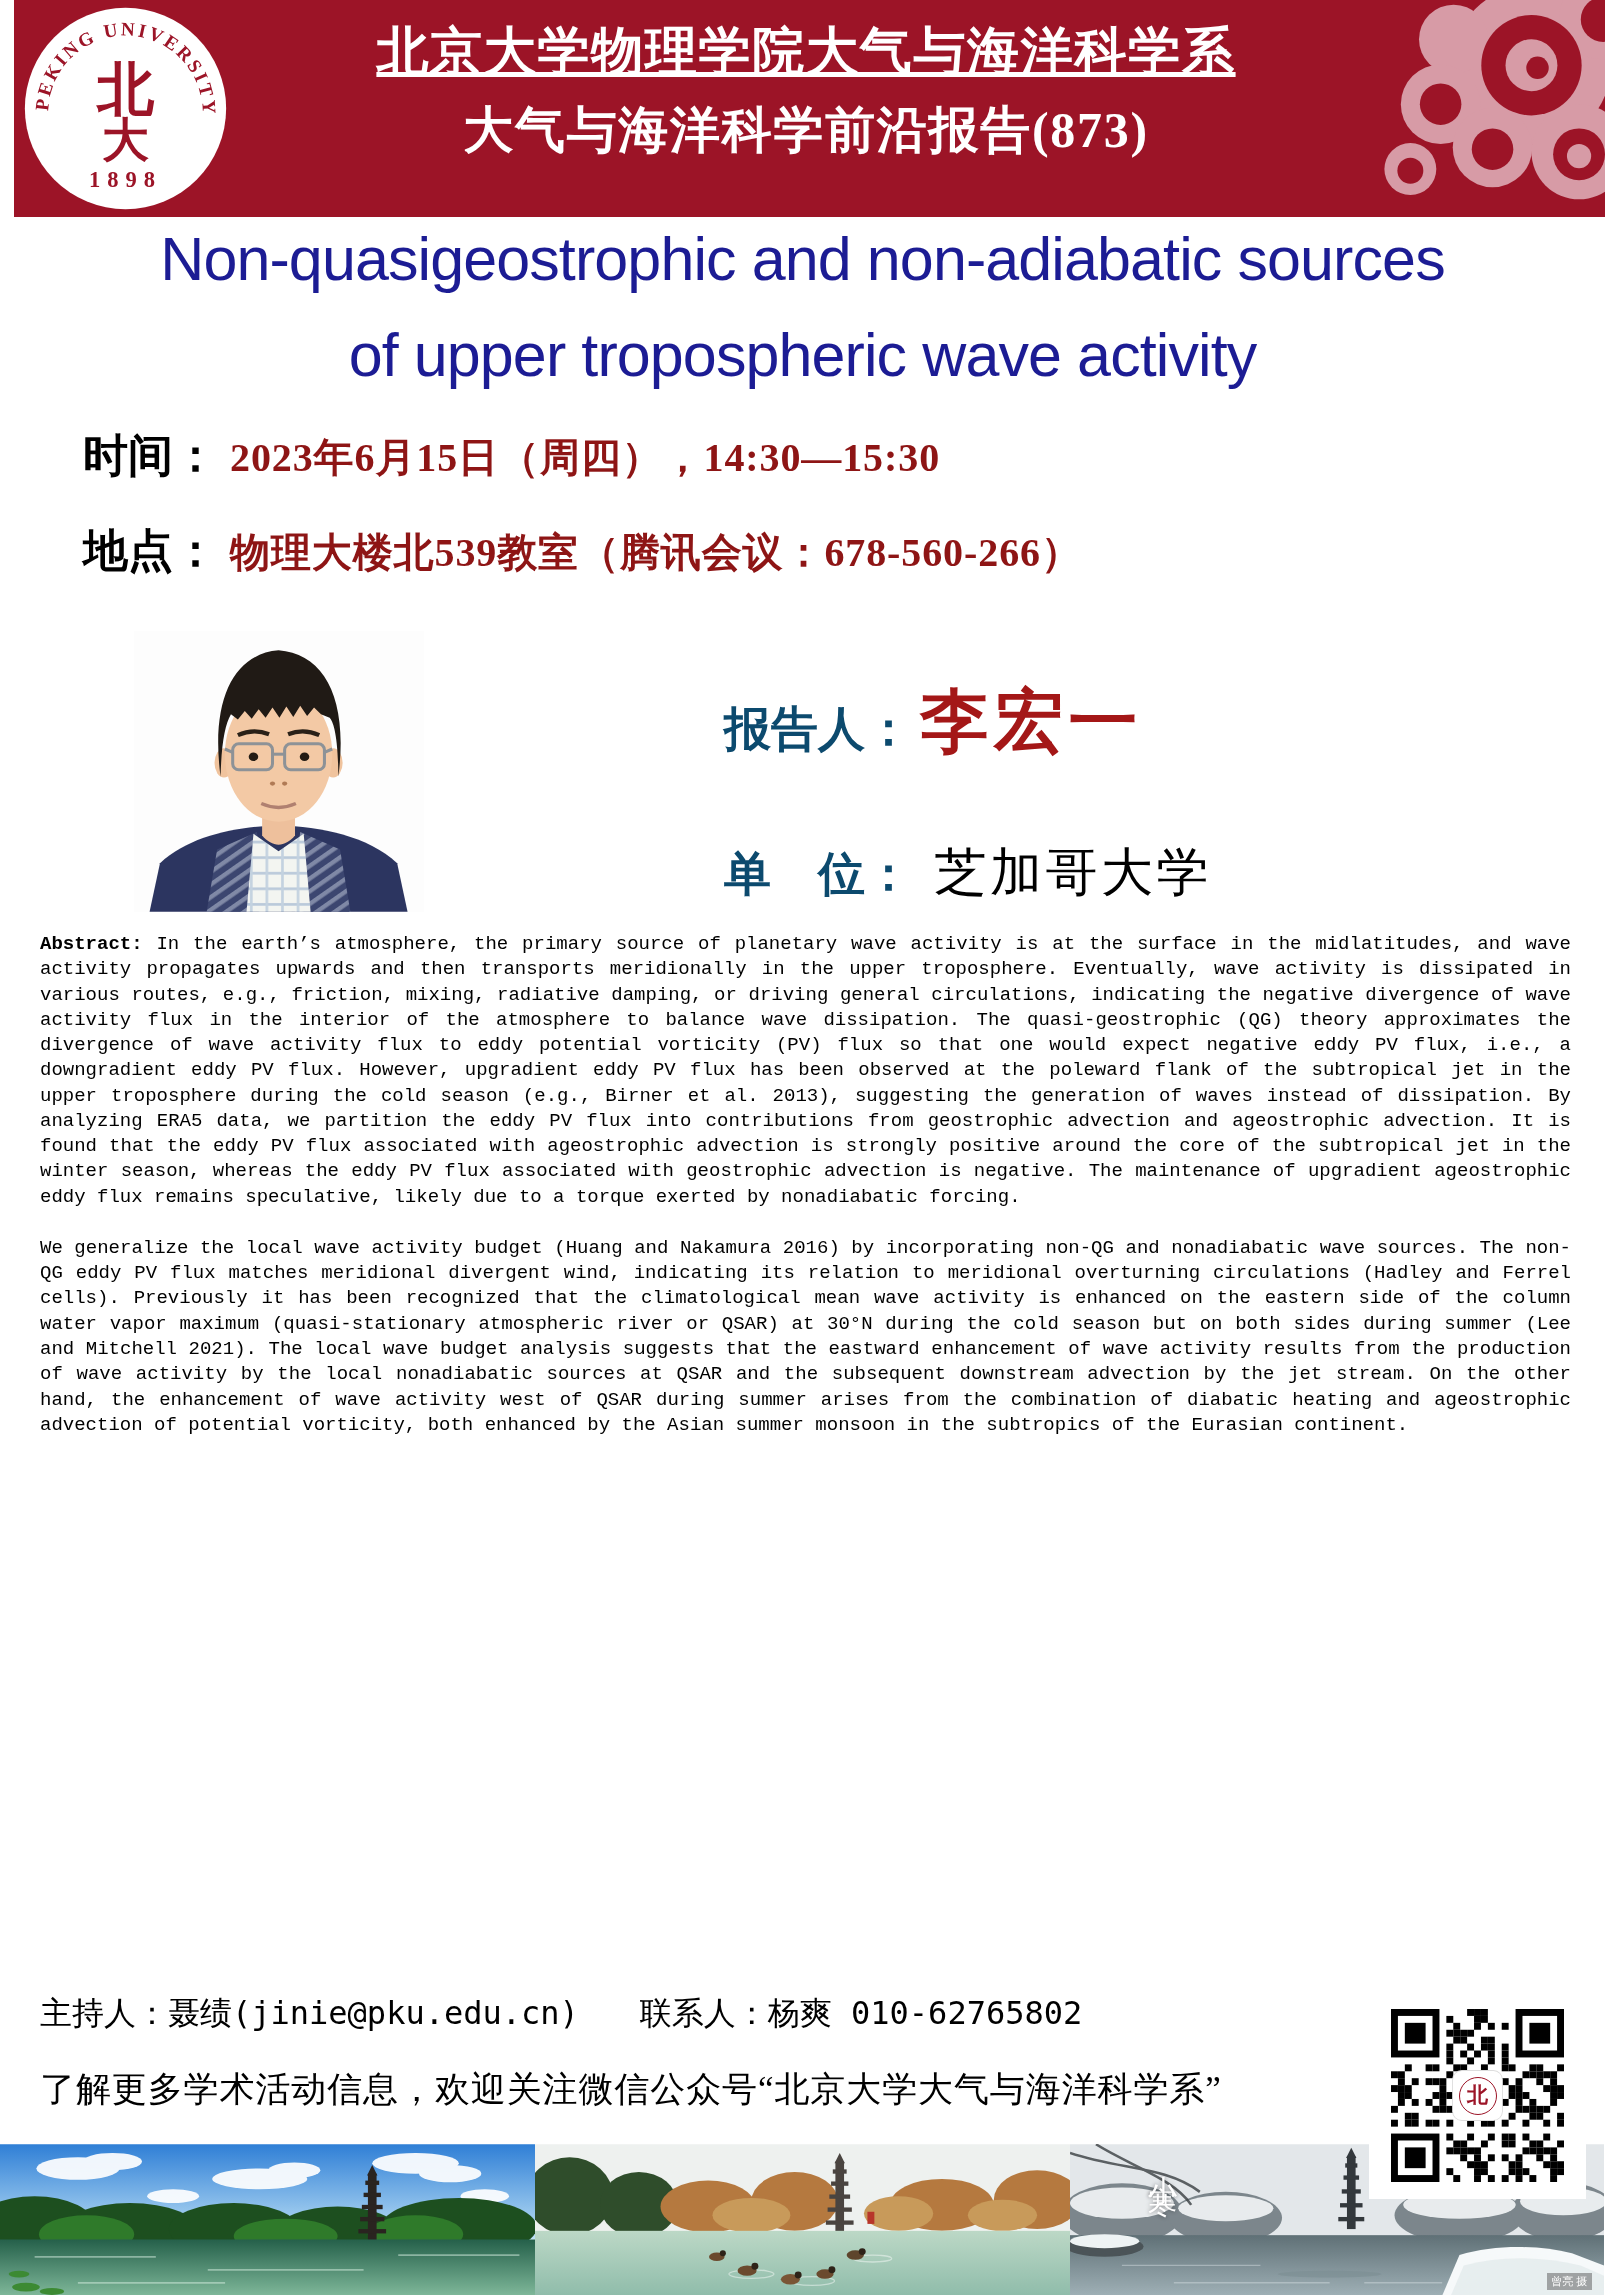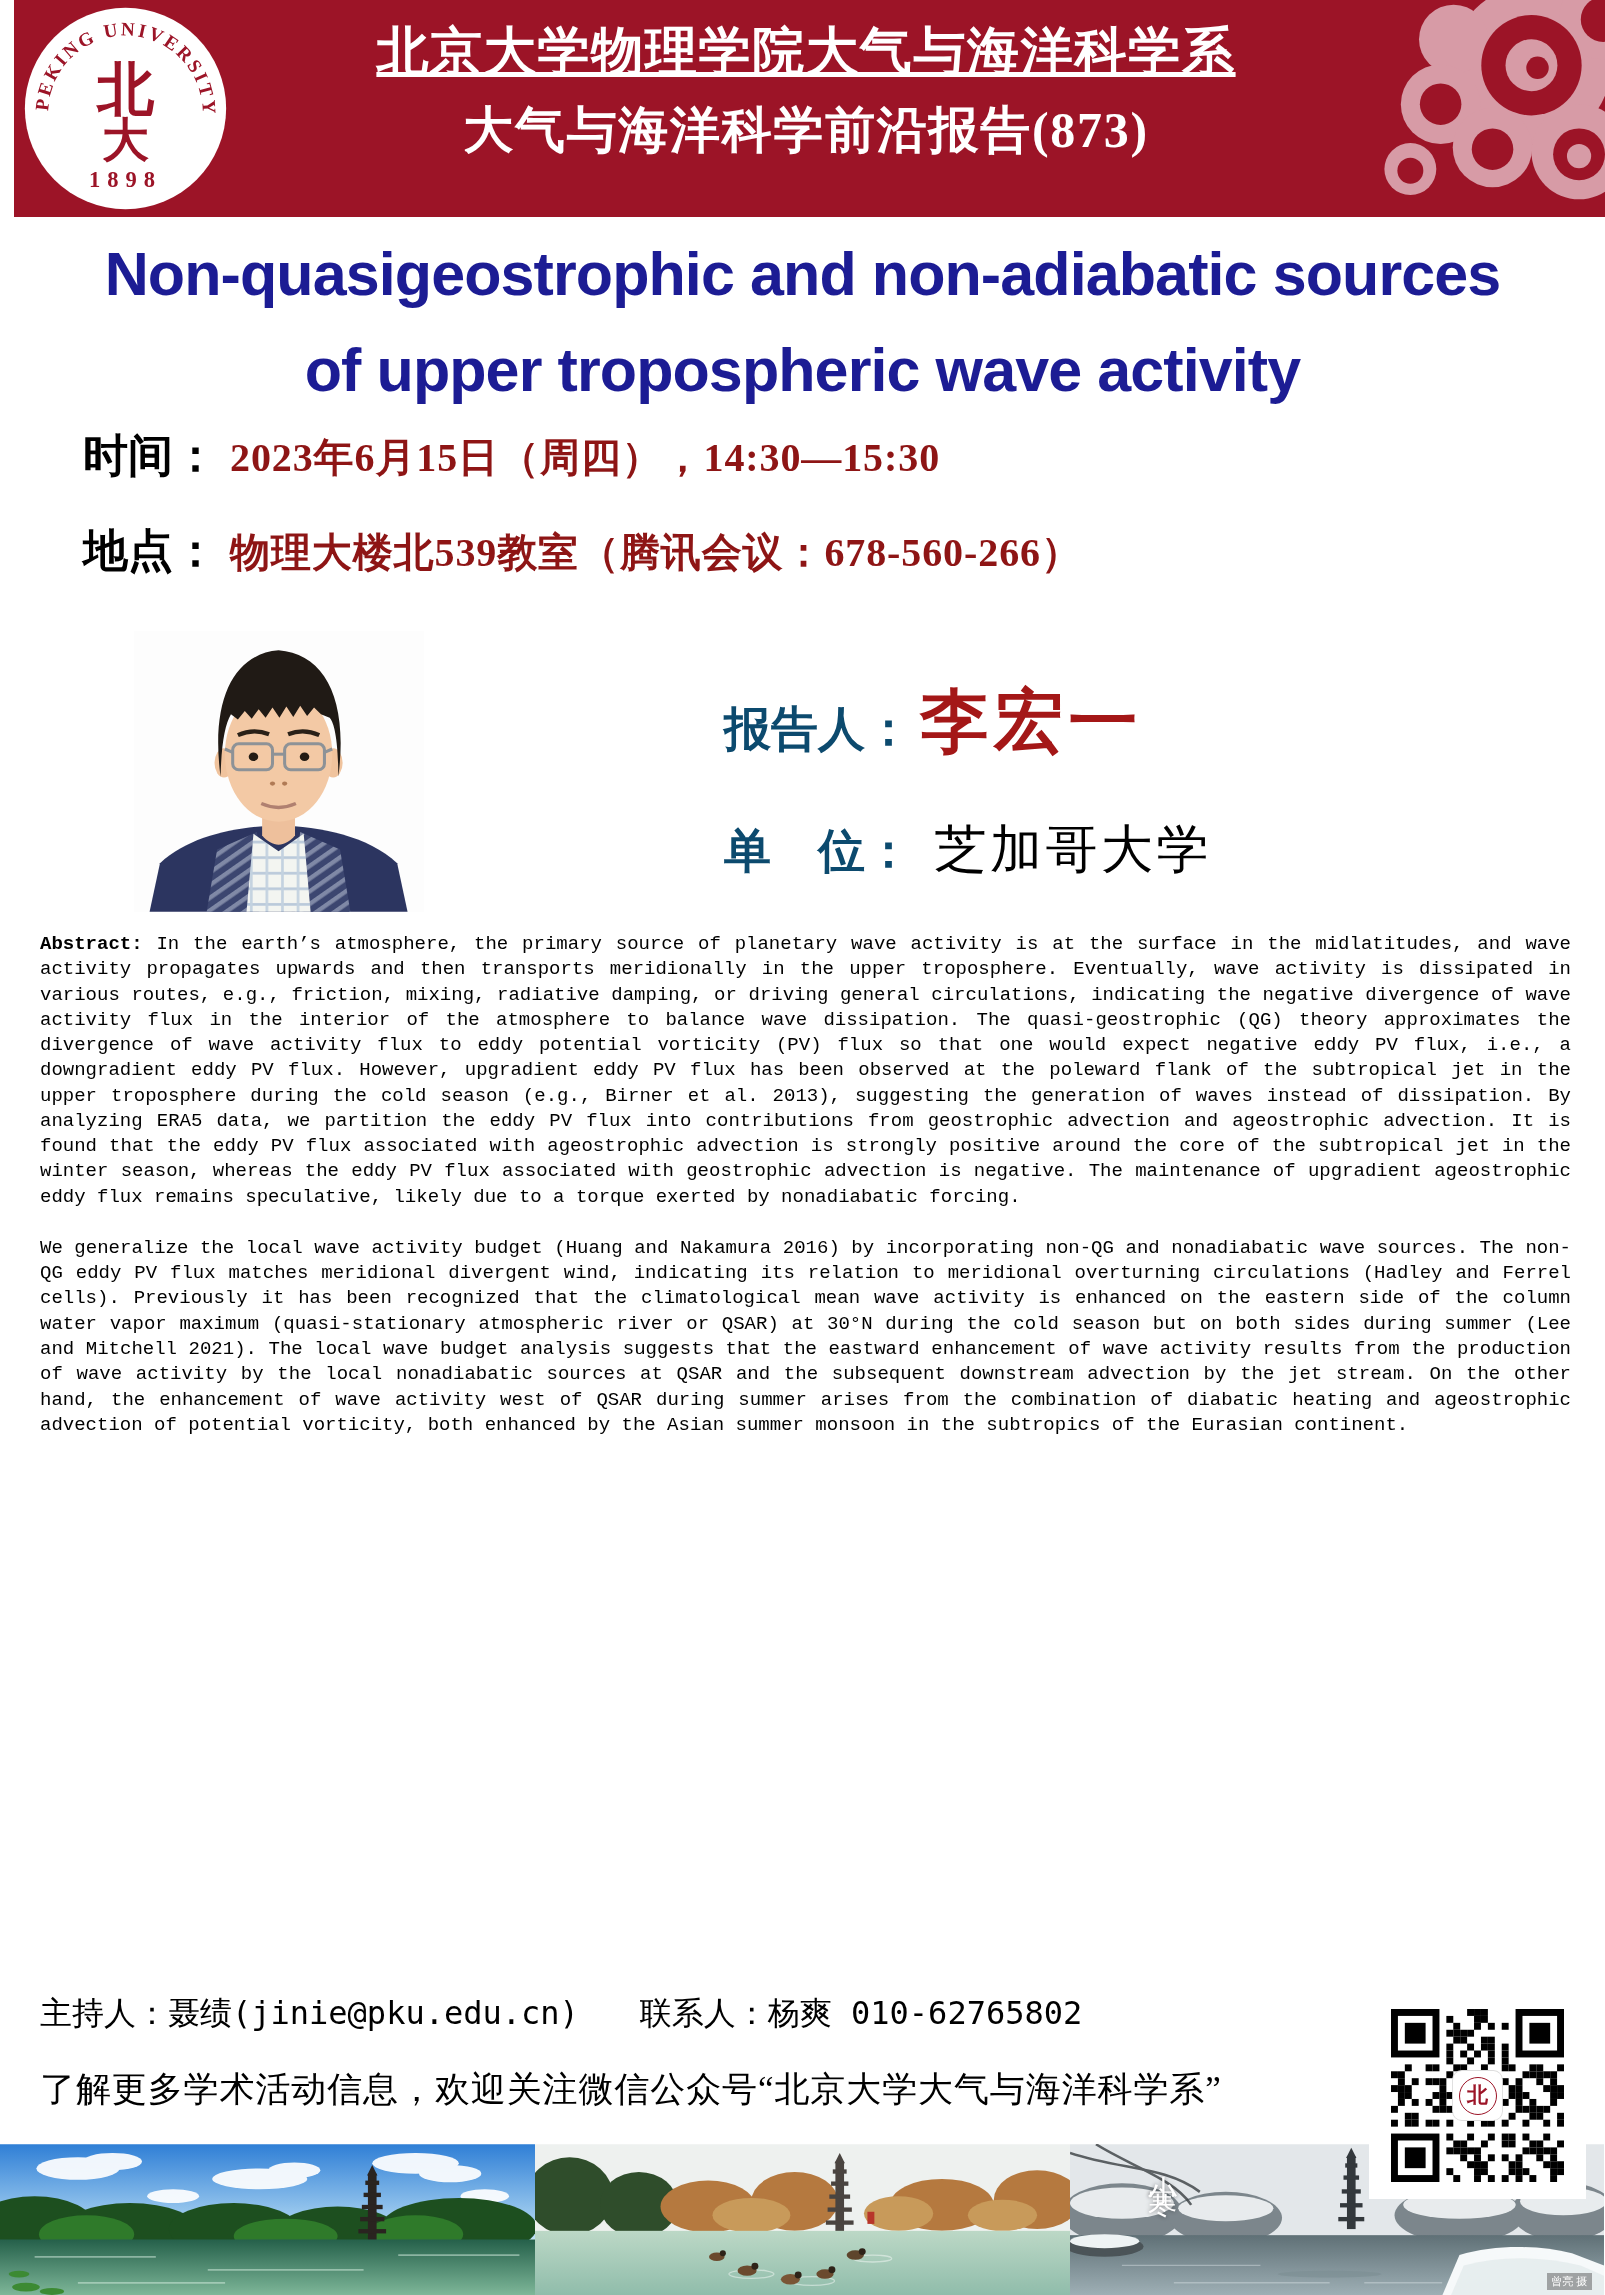--- a/index.html
+++ b/index.html
@@ -9,39 +9,39 @@
   
   .banner{position:absolute;left:14px;top:0;width:1591px;height:217px;background:#9c1427;}
   .pku-logo{position:absolute;left:24px;top:7px;}
   .banner-text{position:absolute;left:338px;top:12px;width:936px;text-align:center;color:#fff;
                font-family:"Liberation Serif",serif;font-weight:bold;}
   .banner-line1{font-size:52px;line-height:1.55;letter-spacing:1.7px;text-decoration:underline;}
   .banner-line2{font-size:50px;line-height:1.5;letter-spacing:1.7px;}
   .clouds{position:absolute;right:0;top:0;}
 
   
-  .title{position:absolute;left:0;top:226px;width:1605px;text-align:center;color:#1c1c94;
-         font-family:"Liberation Sans",sans-serif;font-weight:bold;font-size:61px;
+  .title{position:absolute;left:0;top:211px;width:1605px;text-align:center;color:#1c1c94;
+         font-family:"Liberation Sans",sans-serif;font-weight:normal;font-size:61px;
          line-height:1.58;letter-spacing:-0.9px;}
 
   
   .info{position:absolute;left:83px;top:426px;}
   .info-row{display:flex;align-items:baseline;margin-bottom:35px;}
   .info-label{font-family:"Liberation Sans",sans-serif;font-weight:bold;font-size:45px;color:#000;}
   .info-value{font-family:"Liberation Serif",serif;font-weight:bold;font-size:40px;color:#8e1515;
               margin-left:12px;letter-spacing:0.9px;}
 
   
   .speaker-photo{position:absolute;left:134px;top:631px;width:290px;height:281px;}
   .speaker-info{position:absolute;left:724px;top:676px;width:832px;}
   .speaker-row{display:flex;align-items:baseline;}
   .speaker-label{font-family:"Liberation Sans",sans-serif;font-weight:bold;font-size:47px;color:#0c4a6e;}
   .speaker-name{font-family:"Liberation Sans",sans-serif;font-weight:bold;font-size:69px;color:#a41717;
                 margin-left:8px;letter-spacing:5.2px;}
-  .affil-row{margin-top:47px;}
+  .affil-row{margin-top:70px;}
   .affil-value{font-family:"Liberation Serif",serif;font-size:52px;color:#000;margin-left:22.5px;letter-spacing:3.5px;}
 
   
   .abstract{position:absolute;left:40px;top:932px;width:1531px;
             font-family:Liberation Mono, monospace;font-size:19px;line-height:1.33;
             text-align:justify;color:#000;}
   .abstract p{margin:0;}
   .abstract .p2{margin-top:26px;}
   .abs-label{font-weight:bold;}
 

